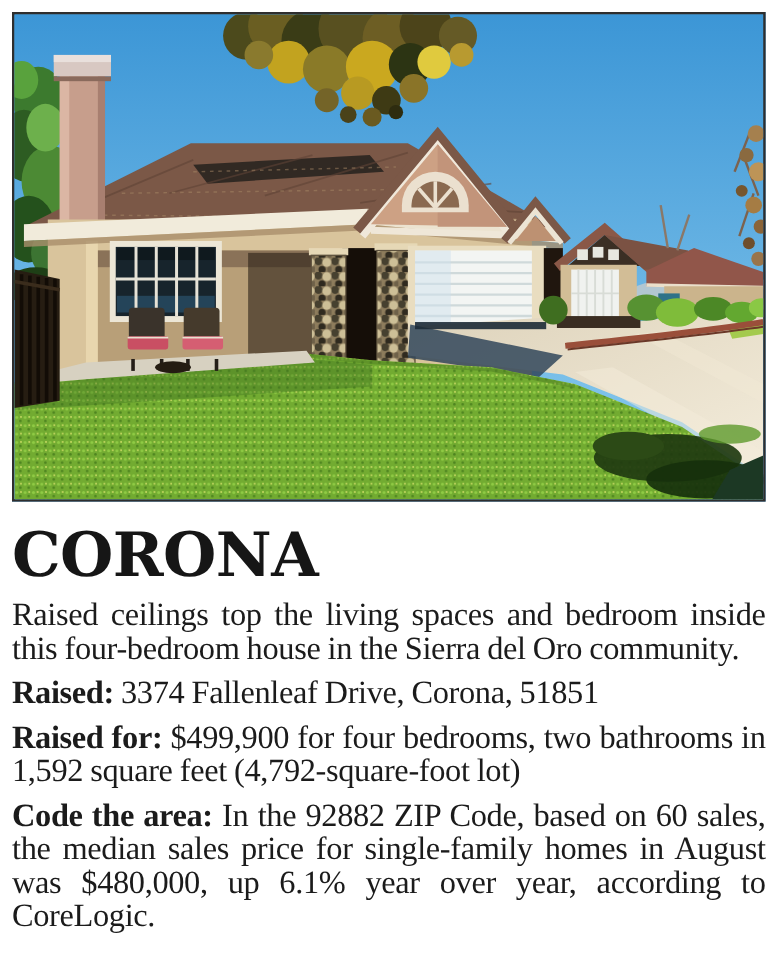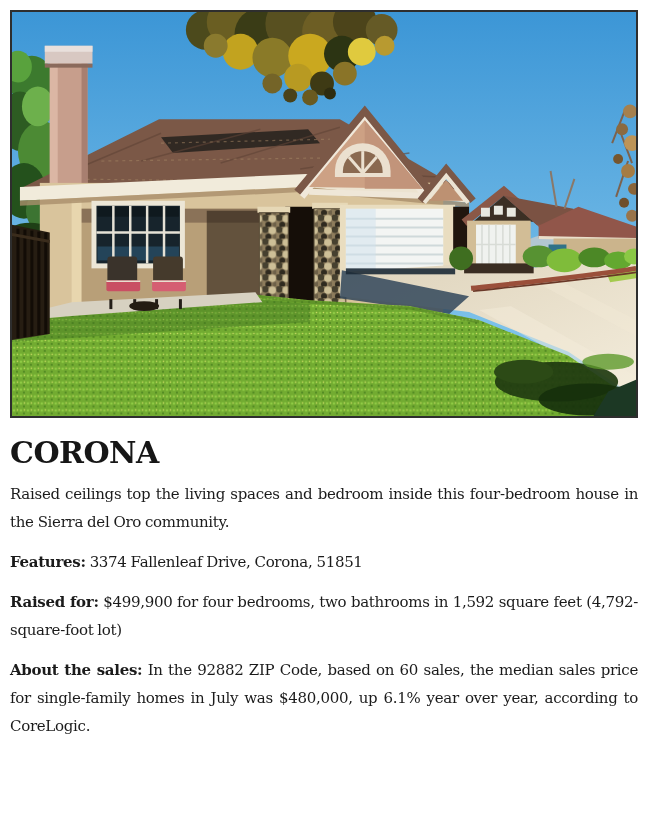--- a/index.html
+++ b/index.html
@@ -1,24 +1,24 @@
 <!DOCTYPE html>
 <html><head>
 <meta charset="utf-8">
 <style>
   html,body{margin:0;padding:0;background:#ffffff;}
   body{width:649px;height:816px;overflow:hidden;color:#1b1b1b;
        font-family:"DejaVu Serif", serif;}
   figure.photo{margin:10px 11px 0 10px;border:2px solid #2e2e2e;line-height:0;background:#4aa0dc;}
   figure.photo svg{display:block;width:100%;height:auto;}
   .text-col{padding:0 11px 0 10px;}
-  h1.headline{font-size:30px;font-weight:700;margin:20px 0 9px;line-height:1.0;
+  h1.headline{font-size:51px;font-weight:700;margin:20px 0 9px;line-height:1.0;
               letter-spacing:-0.5px;color:#161616;}
-  p.para{font-size:15px;line-height:28px;margin:12px 0 9px;text-align:justify;
-         letter-spacing:-0.3px;word-spacing:-0.5px;}
+  p.para{font-size:27px;line-height:28px;margin:0 0 9px;text-align:justify;
+         letter-spacing:-0.3px;word-spacing:-0.5px;font-family:Liberation Serif, serif;}
   p.para b{font-weight:700;}
 </style>
 </head>
 <body>
 
 <figure class="photo" role="img" aria-label="Single-story cream stucco house with brown shingle roof, tall chimney, stone entry pillars, white two-car garage, green front lawn, driveway and neighboring homes under a blue sky">
 <svg viewBox="0 0 628 407" xmlns="http://www.w3.org/2000/svg">
   <defs>
     <linearGradient id="skyG" x1="0" y1="0" x2="0" y2="1">
       <stop offset="0" stop-color="#3c96d6"></stop>
@@ -303,27 +303,27 @@
   </g>
 </svg>
 </figure>
 
 <main class="text-col">
   <h1 class="headline">CORONA</h1>
 
   <p class="para">Raised ceilings top the living spaces and bedroom inside this four-bedroom house in the Sierra del Oro community.</p>
 
   <p class="para">
-    <b>Features:</b>
+    <b>Raised:</b>
     <span>3374 Fallenleaf Drive, Corona, 51851</span>
   </p>
 
   <p class="para">
     <b>Raised for:</b>
     <span>$499,900 for four bedrooms, two bathrooms in 1,592 square feet (4,792-square-foot lot)</span>
   </p>
 
 
   <p class="para">
-    <b>About the sales:</b>
-    <span>In the 92882 ZIP Code, based on 60 sales, the median sales price for single-family homes in July was $480,000, up 6.1% year over year, according to CoreLogic.</span>
+    <b>Code the area:</b>
+    <span>In the 92882 ZIP Code, based on 60 sales, the median sales price for single-family homes in August was $480,000, up 6.1% year over year, according to CoreLogic.</span>
   </p>
 </main>
 
 </body></html>

